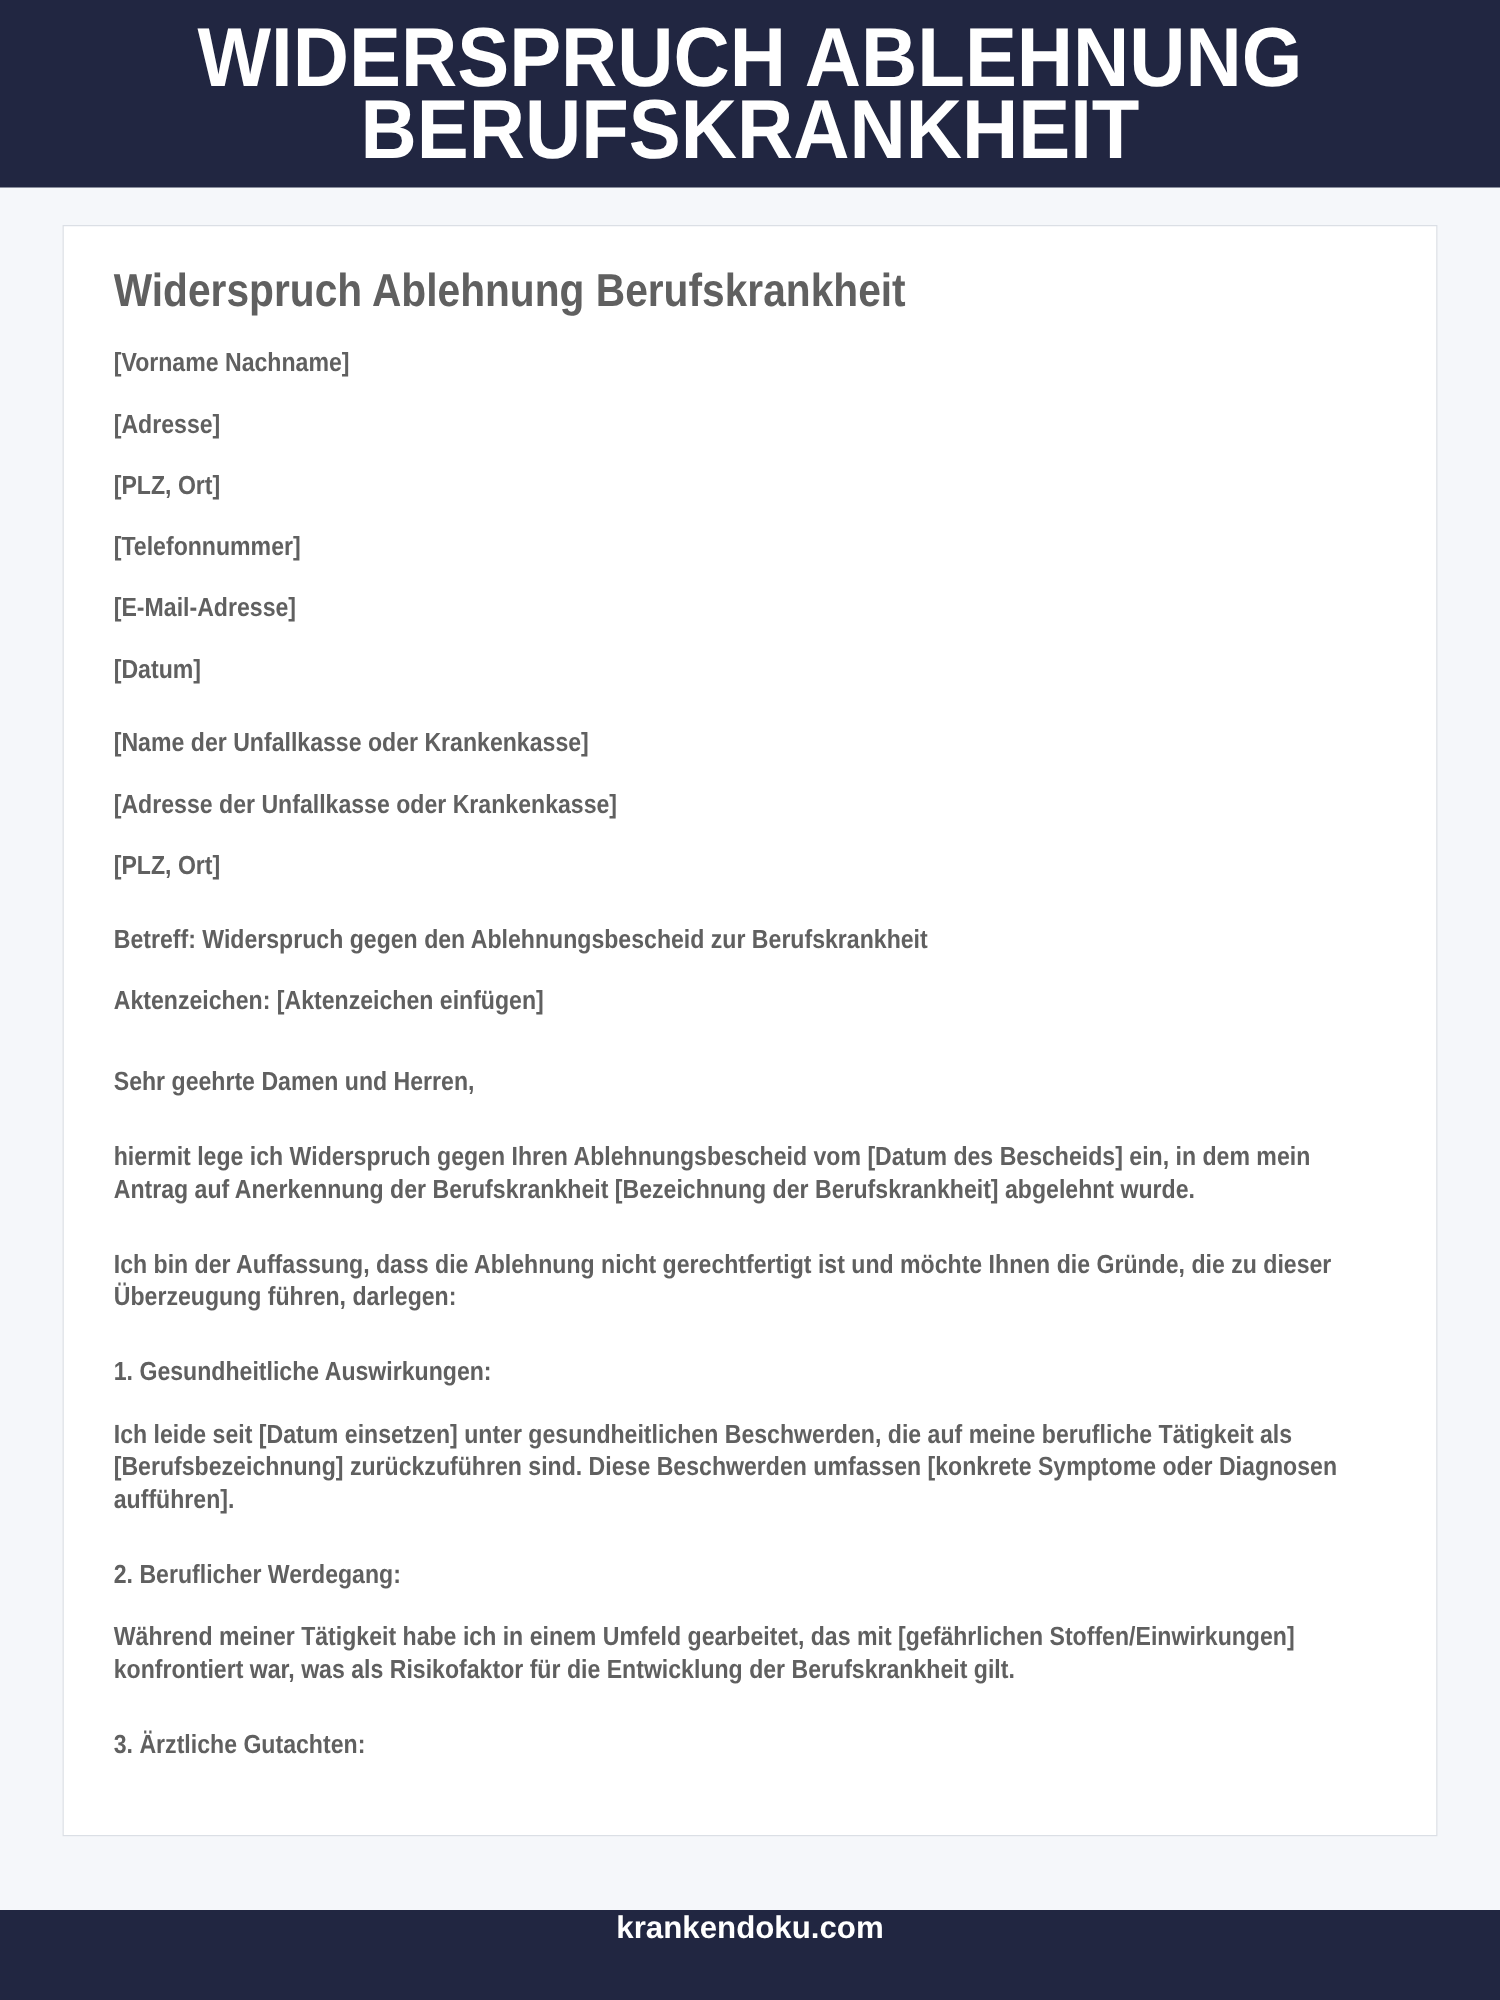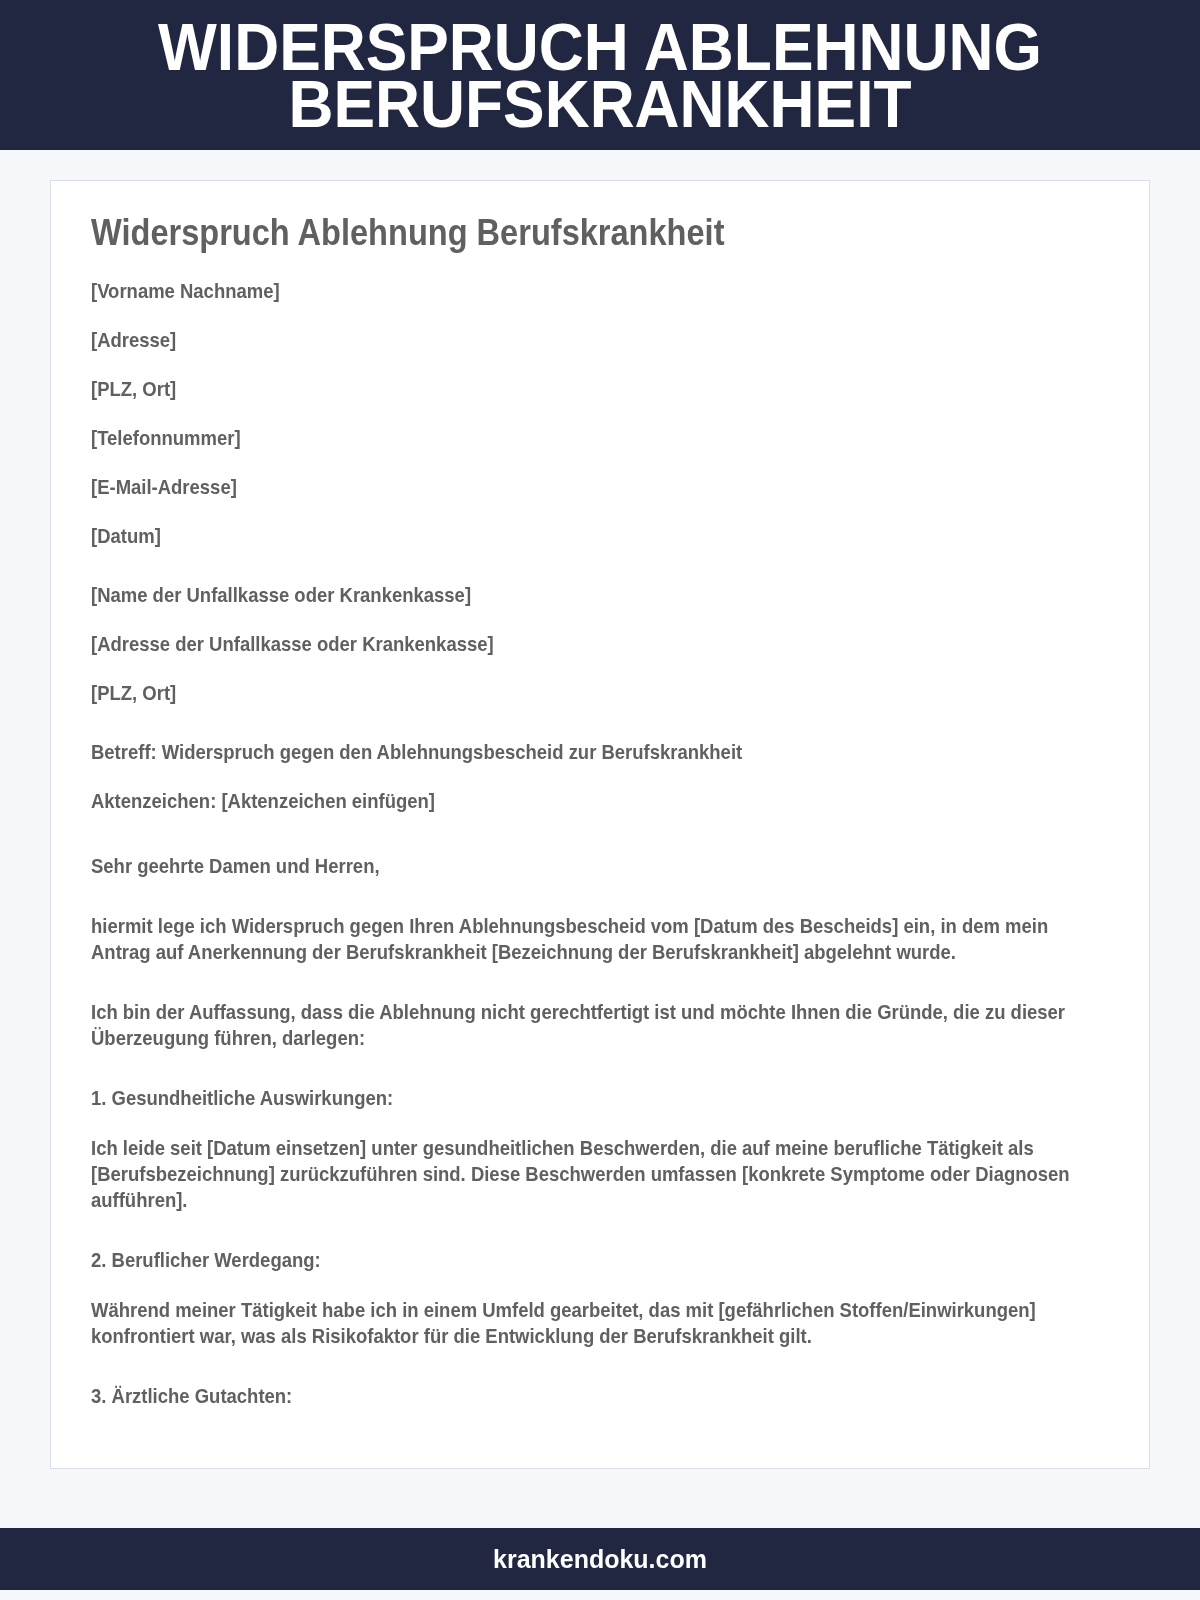--- a/index.html
+++ b/index.html
@@ -72,24 +72,23 @@
     font-weight:700;
     color:var(--text);
   }
   .mb23{margin-bottom:23px;}
   .mb24{margin-bottom:24px;}
   .mb34{margin-bottom:34px;}
   .mb0{margin-bottom:0;}
   .mt10{margin-top:10px;}
   .mt16{margin-top:16px;}
   .site-footer{
-    height:62px;
+    height:72px;
     background:var(--navy);
     display:flex;
-    align-items:center;
     justify-content:center;
   }
   .footer-text{
     color:var(--header_text);
     font-size:25px;
     font-weight:700;
   }
 </style>
 </head>
 <body>

